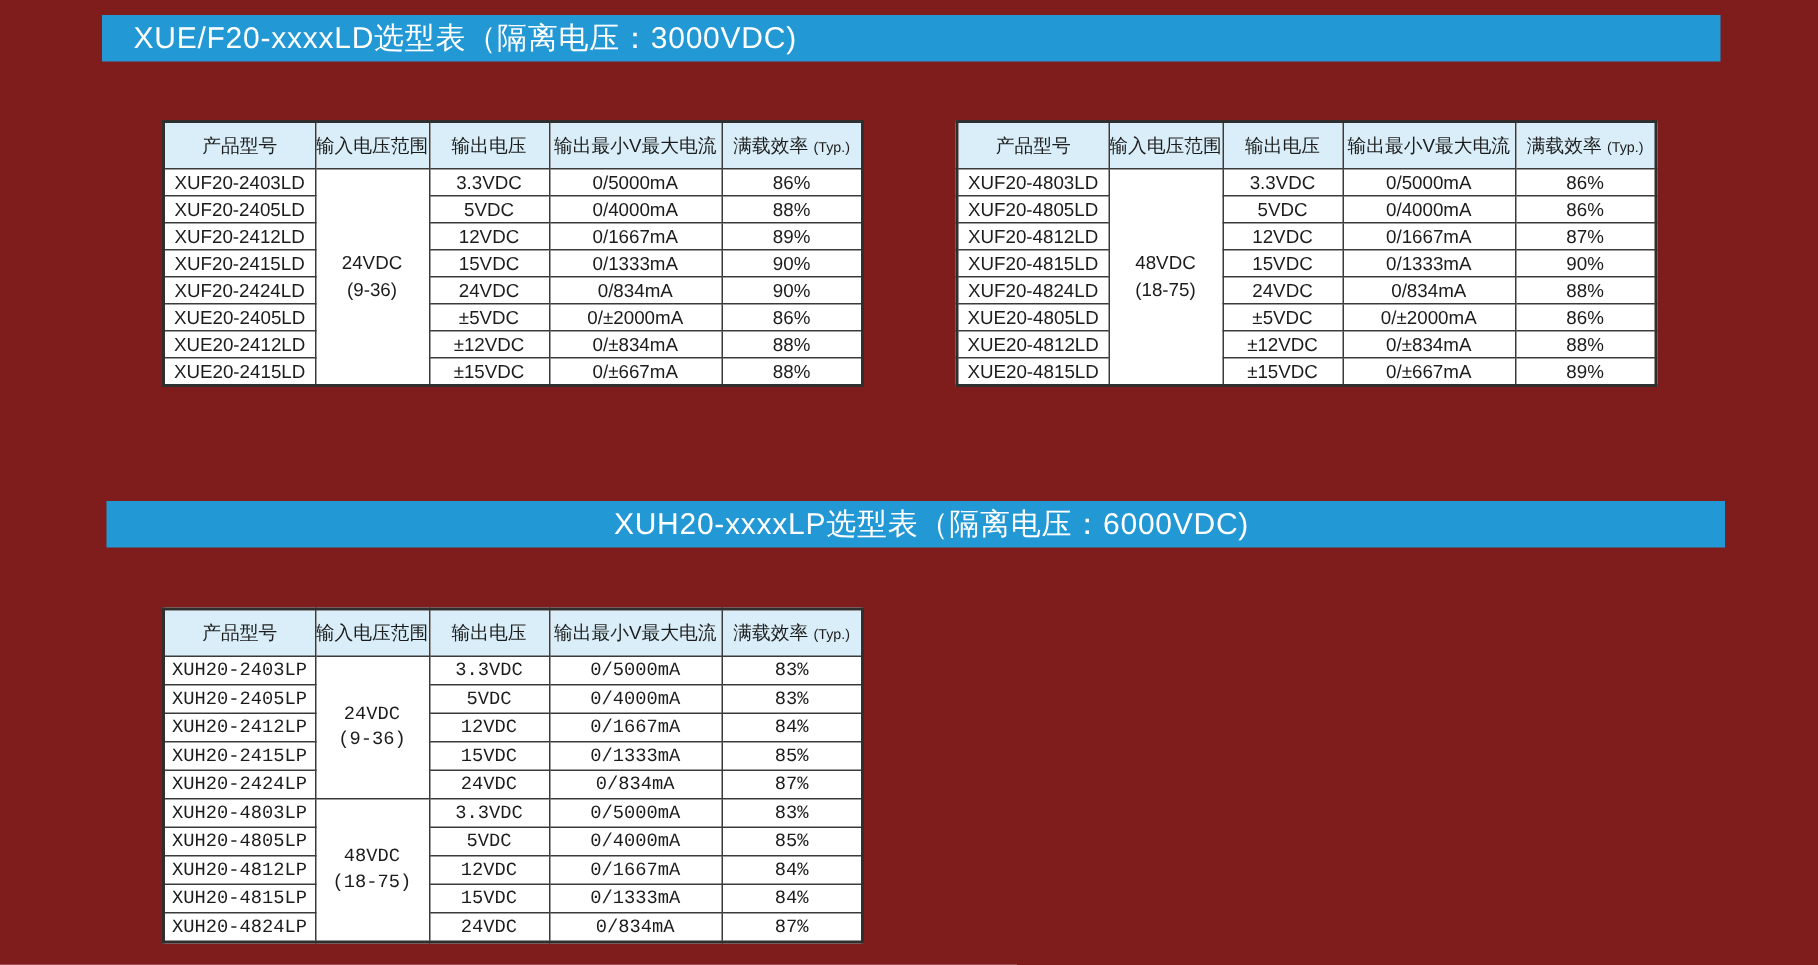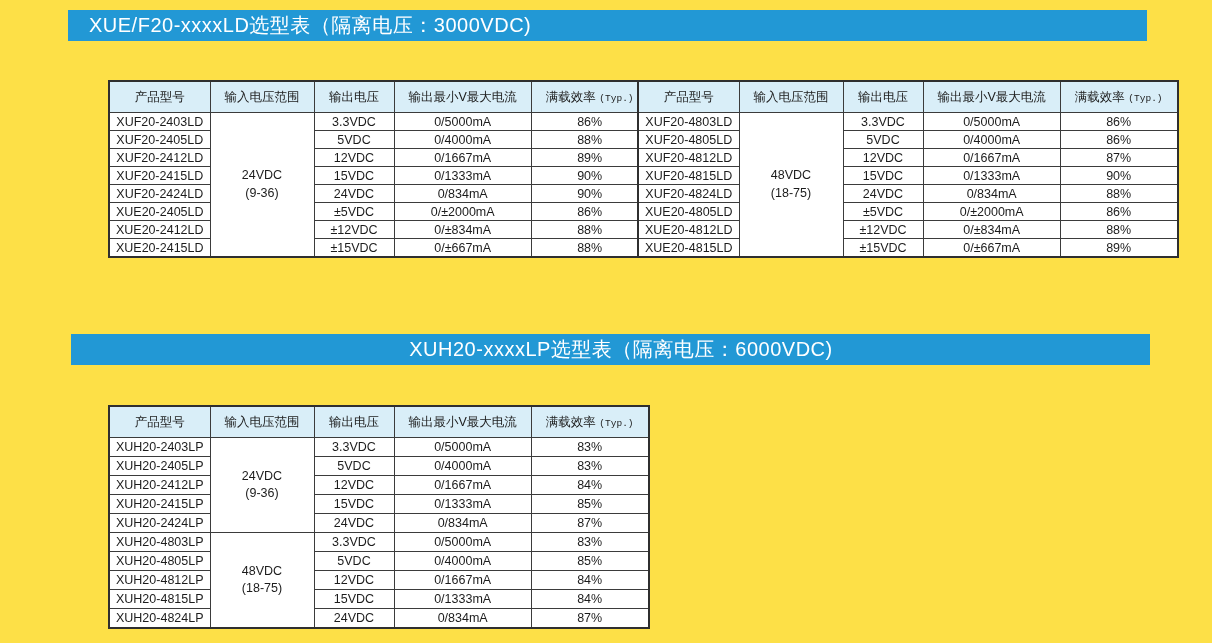--- a/index.html
+++ b/index.html
@@ -3,21 +3,21 @@
 <meta charset="utf-8">
 <style>
   html,body { margin:0; padding:0; }
   body {
     font-family: "Liberation Sans", "DejaVu Sans", sans-serif;
     background:#f6f6f6;
   }
   .page {
     position:relative;
     width:1212px; height:643px;
-    background:#fde047;
+    background:#7f1d1d;
     overflow:hidden;
   }
   .banner {
     position:absolute;
     left:68px; width:1079px; height:31px;
     background:#2298d5;
     color:#ffffff;
     font-size:20px;
     display:flex; align-items:center;
     padding-left:21px;
@@ -43,29 +43,29 @@
     color:#1c1c1c;
     text-align:center;
     overflow:hidden;
     white-space:nowrap;
   }
   th {
     background:#d9eef8;
     font-weight:400;
     font-size:12.5px;
     height:30px;
-    padding:0 14px;
+    padding:0 0;
   }
   td {
     font-size:12.5px;
     height:17px;
     padding:0 2px;
   }
-  .tbl-3 td { height:18px; }
-  .typ { font-size:9.5px;font-family:Liberation Mono, monospace; }
+  .tbl-3 td { height:18px;font-family:Liberation Mono, monospace; }
+  .typ { font-size:9.5px; }
   .input-range div { line-height:1.4; font-size:12.5px; }
   col.c-model   { width:101px; }
   col.c-input   { width:76px; }
   col.c-vout    { width:80px; }
   col.c-current { width:115px; }
   col.c-eff     { width:94px; }
 </style>
 </head>
 <body>
 

